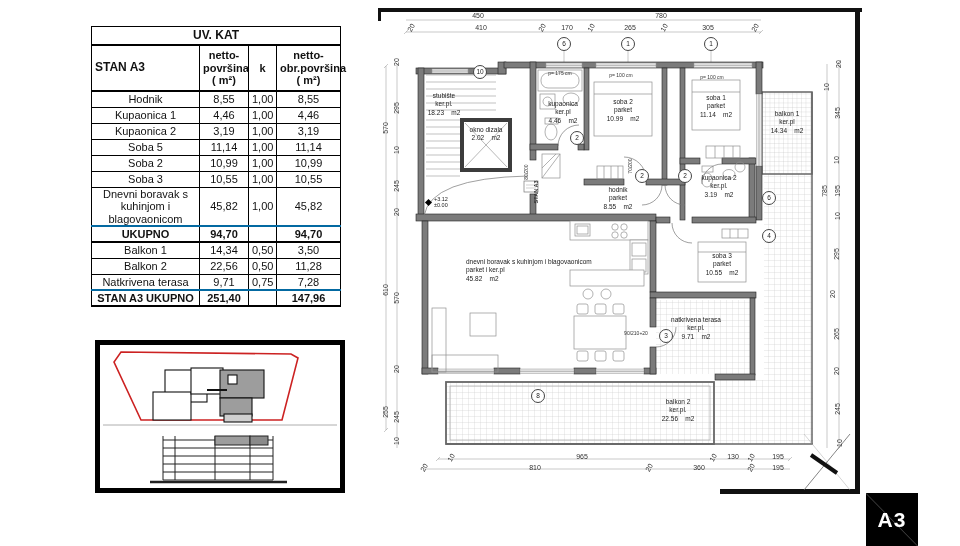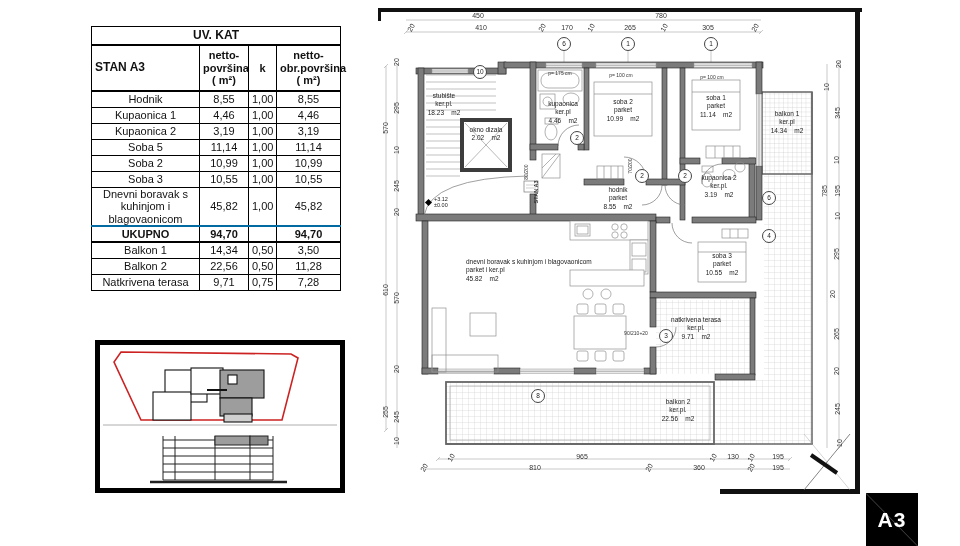--- a/index.html
+++ b/index.html
@@ -125,20 +125,26 @@
         <td class="c-name">Balkon 2</td>
         <td class="c-num">22,56</td>
         <td class="c-k">0,50</td>
         <td class="c-num">11,28</td>
       </tr>
       <tr>
         <td class="c-name">Natkrivena terasa</td>
         <td class="c-num">9,71</td>
         <td class="c-k">0,75</td>
         <td class="c-num">7,28</td>
+      </tr>
+      <tr class="bold-row">
+        <td class="c-name">STAN A3 UKUPNO</td>
+        <td class="c-num">251,40</td>
+        <td class="c-k"></td>
+        <td class="c-num">147,96</td>
       </tr>
     </tbody>
 </table>
 
 <svg id="site-thumb" width="250" height="153" viewBox="0 0 250 153">
   <rect x="2.5" y="2.5" width="245" height="148" fill="#fff" stroke="#000" stroke-width="5"></rect>
   <g>
     <polygon points="26,12 196,14 203,18 187,80 46,80 19,22" fill="none" stroke="#cc2222" stroke-width="1.6"></polygon>
   </g>
   <g stroke="#111" stroke-width="1.1" fill="#fff">

